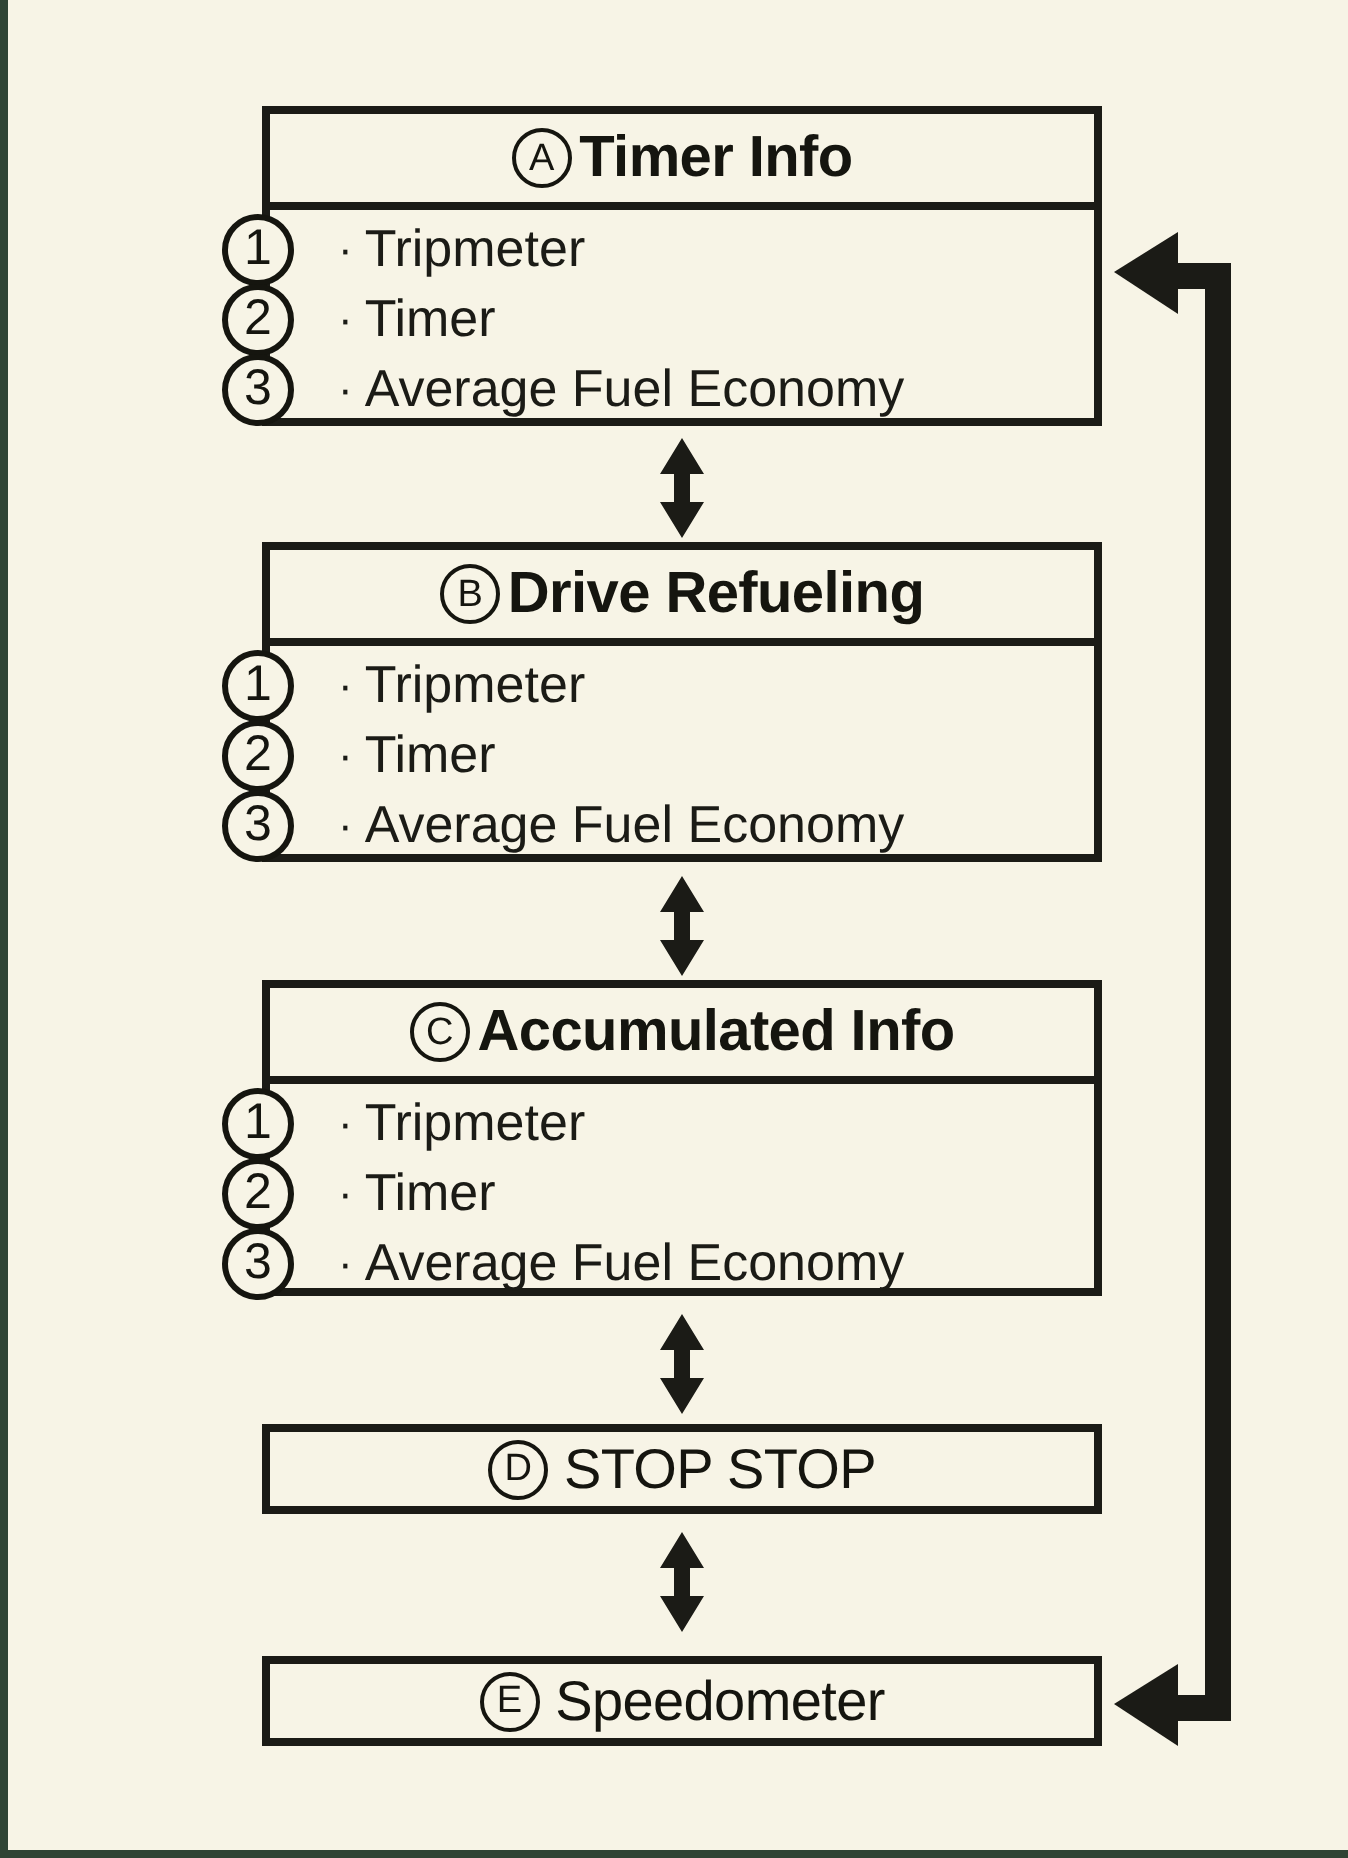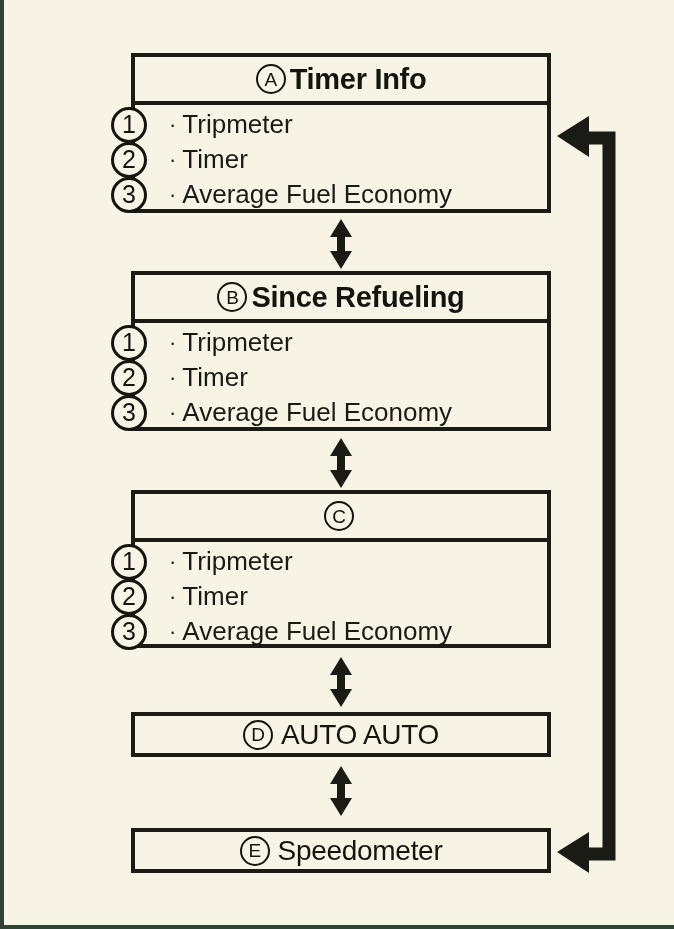--- a/index.html
+++ b/index.html
@@ -146,21 +146,21 @@
 
     <div class="vconn" style="top:218px; height:52px;">
       <svg width="40" height="52" viewBox="0 0 40 52">
         <path d="M20 1 L31 19 L24 19 L24 33 L31 33 L20 51 L9 33 L16 33 L16 19 L9 19 Z" fill="#1b1b16"></path>
       </svg>
     </div>
 
     <div class="node" style="left:127px; top:271px; width:420px; height:160px;">
       <div class="node-title">
         <span class="marker-letter">B</span>
-        <span>Since Refueling</span>
+        <span>Drive Refueling</span>
       </div>
       <div class="node-body">
         <div class="item">
           <span class="marker-num">1</span>
           <span class="dot">·</span>
           <span>Tripmeter</span>
         </div>
         <div class="item">
           <span class="marker-num">2</span>
           <span class="dot">·</span>
@@ -176,20 +176,21 @@
 
     <div class="vconn" style="top:437px; height:52px;">
       <svg width="40" height="52" viewBox="0 0 40 52">
         <path d="M20 1 L31 19 L24 19 L24 33 L31 33 L20 51 L9 33 L16 33 L16 19 L9 19 Z" fill="#1b1b16"></path>
       </svg>
     </div>
 
     <div class="node" style="left:127px; top:490px; width:420px; height:158px;">
       <div class="node-title">
         <span class="marker-letter">C</span>
+        <span>Accumulated Info</span>
       </div>
       <div class="node-body">
         <div class="item">
           <span class="marker-num">1</span>
           <span class="dot">·</span>
           <span>Tripmeter</span>
         </div>
         <div class="item">
           <span class="marker-num">2</span>
           <span class="dot">·</span>
@@ -205,21 +206,21 @@
 
     <div class="vconn" style="top:656px; height:52px;">
       <svg width="40" height="52" viewBox="0 0 40 52">
         <path d="M20 1 L31 19 L24 19 L24 33 L31 33 L20 51 L9 33 L16 33 L16 19 L9 19 Z" fill="#1b1b16"></path>
       </svg>
     </div>
 
     <div class="node" style="left:127px; top:712px; width:420px; height:45px;">
       <div class="node-title solo" style="height:37px;">
         <span class="marker-letter">D</span>
-        <span>AUTO AUTO</span>
+        <span>STOP STOP</span>
       </div>
     </div>
 
     <div class="vconn" style="top:765px; height:52px;">
       <svg width="40" height="52" viewBox="0 0 40 52">
         <path d="M20 1 L31 19 L24 19 L24 33 L31 33 L20 51 L9 33 L16 33 L16 19 L9 19 Z" fill="#1b1b16"></path>
       </svg>
     </div>
 
     <div class="node" style="left:127px; top:828px; width:420px; height:45px;">

